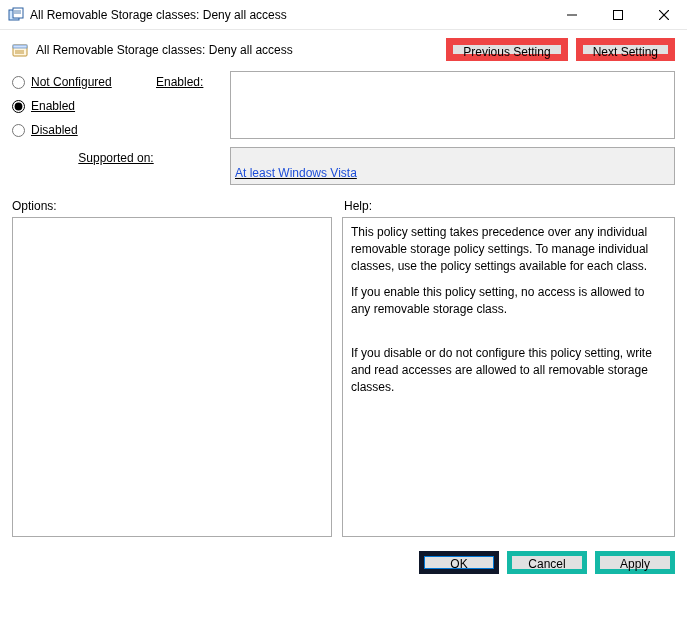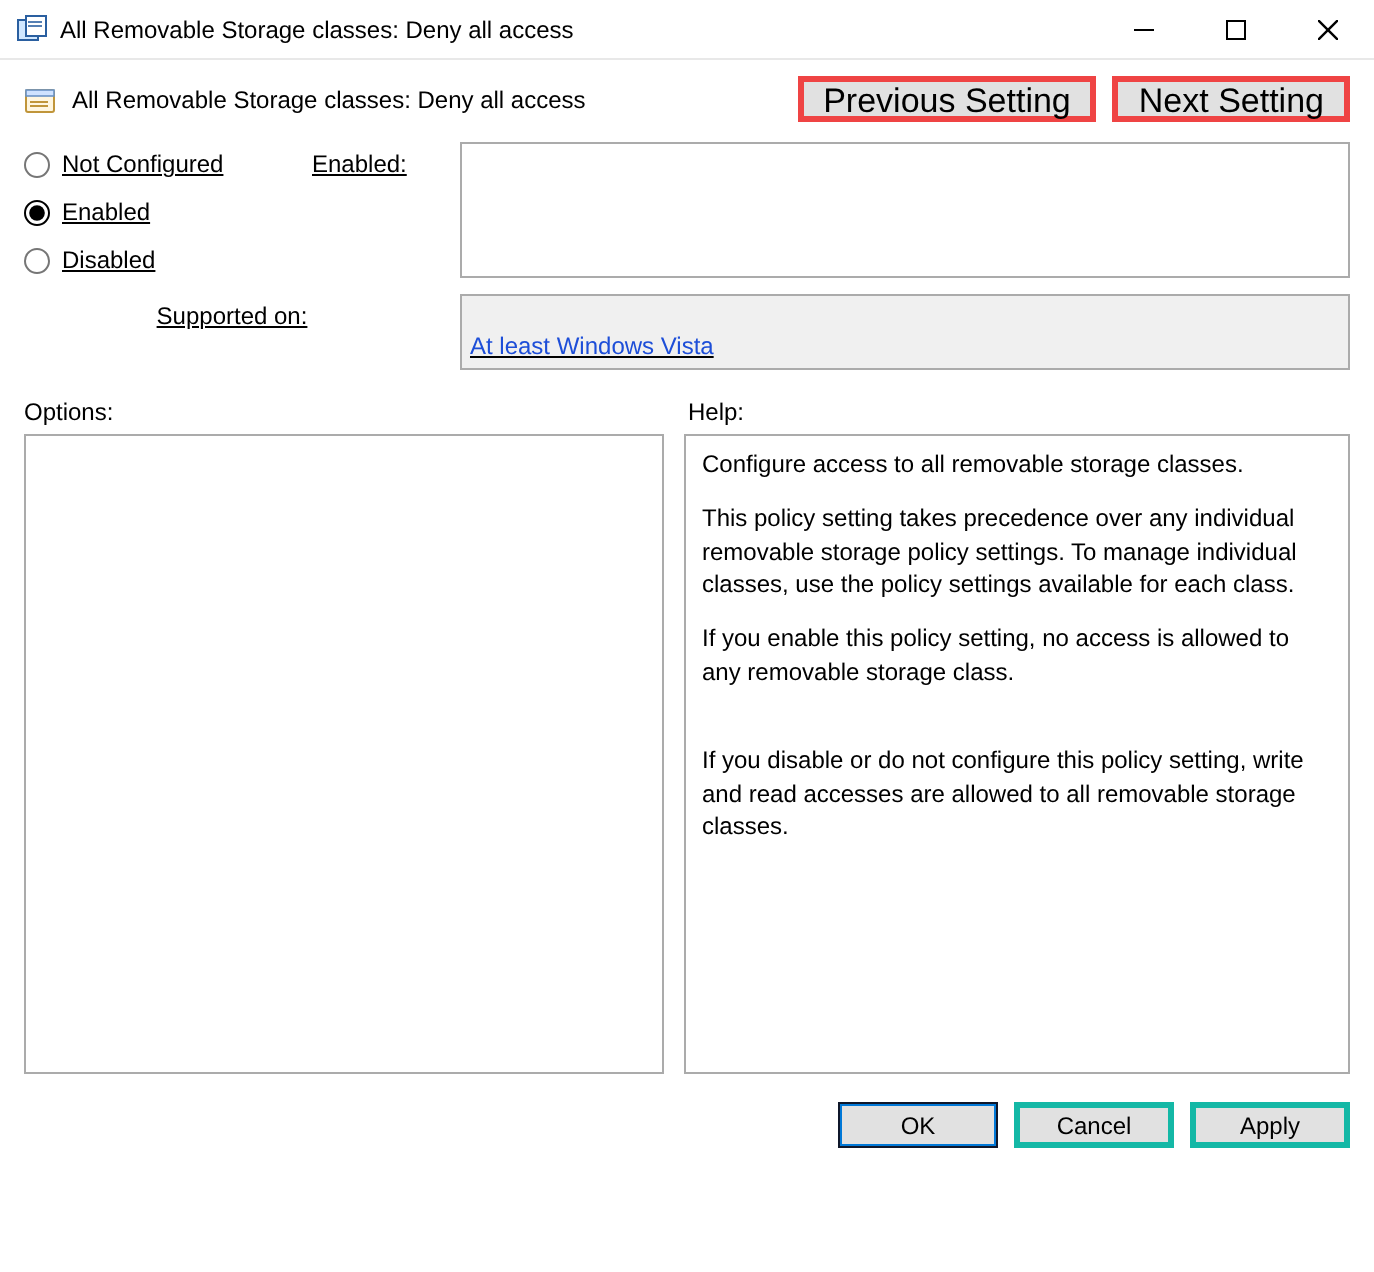--- a/index.html
+++ b/index.html
@@ -60,23 +60,23 @@
   }
   .policy-name {
     flex: 1;
     font-size: 12px;
   }
   .nav-btn {
     height: 23px;
     min-width: 95px;
     padding: 0 10px;
     font-family: inherit;
-    font-size: 17px;
+    font-size: 12px;
     background: #e1e1e1;
-    border: 3px solid #ef4444;
+    border: 7px solid #ef4444;
     cursor: pointer;
   }
 
   
   .settings-area {
     padding: 0 12px 0 12px;
     display: grid;
     grid-template-columns: 140px 70px 1fr;
     grid-template-rows: auto auto;
     column-gap: 4px;
@@ -177,25 +177,25 @@
     justify-content: flex-end;
     gap: 8px;
     padding: 14px 12px 10px 12px;
   }
   .bottom-bar button {
     width: 80px;
     height: 23px;
     font-family: inherit;
     font-size: 12px;
     background: #e1e1e1;
-    border: 3px solid #14b8a6;
+    border: 5px solid #14b8a6;
     cursor: pointer;
   }
   .bottom-bar button.default {
-    border: 1px solid #0f172a;
+    border: 5px solid #0f172a;
     box-shadow: inset 0 0 0 1px #0078d7;
   }
 </style>
 </head>
 <body>
 
 <div class="titlebar">
   <span class="app-icon">
     <svg width="16" height="16" viewBox="0 0 16 16">
       <rect x="1" y="3" width="10" height="10" fill="#d0e7ff" stroke="#2a5fa0" stroke-width="1"></rect>
@@ -263,21 +263,20 @@
 </div>
 
 <div class="panes-labels">
   <div class="left-lbl">Options:</div>
   <div class="right-lbl">Help:</div>
 </div>
 
 <div class="panes">
   <div class="options-pane"></div>
   <div class="help-pane">
-    <p>Configure access to all removable storage classes.</p>
     <p>This policy setting takes precedence over any individual removable storage policy settings. To manage individual classes, use the policy settings available for each class.</p>
     <p>If you enable this policy setting, no access is allowed to any removable storage class.</p>
     <p>If you disable or do not configure this policy setting, write and read accesses are allowed to all removable storage classes.</p>
   </div>
 </div>
 
 <div class="bottom-bar">
   <button class="default">OK</button>
   <button>Cancel</button>
   <button>Apply</button>

